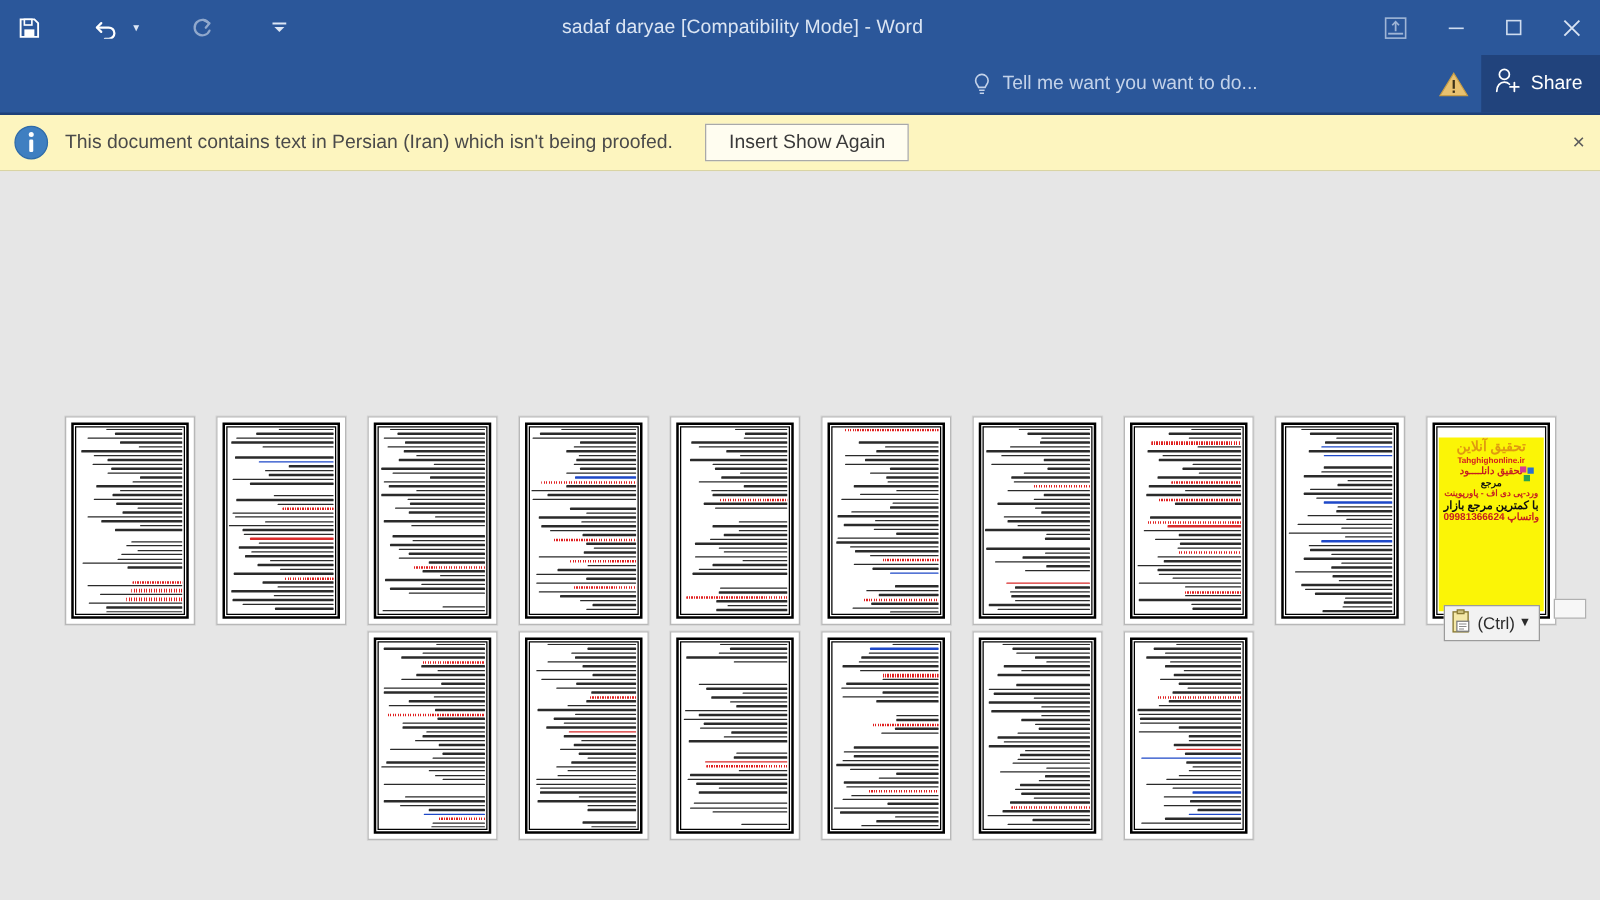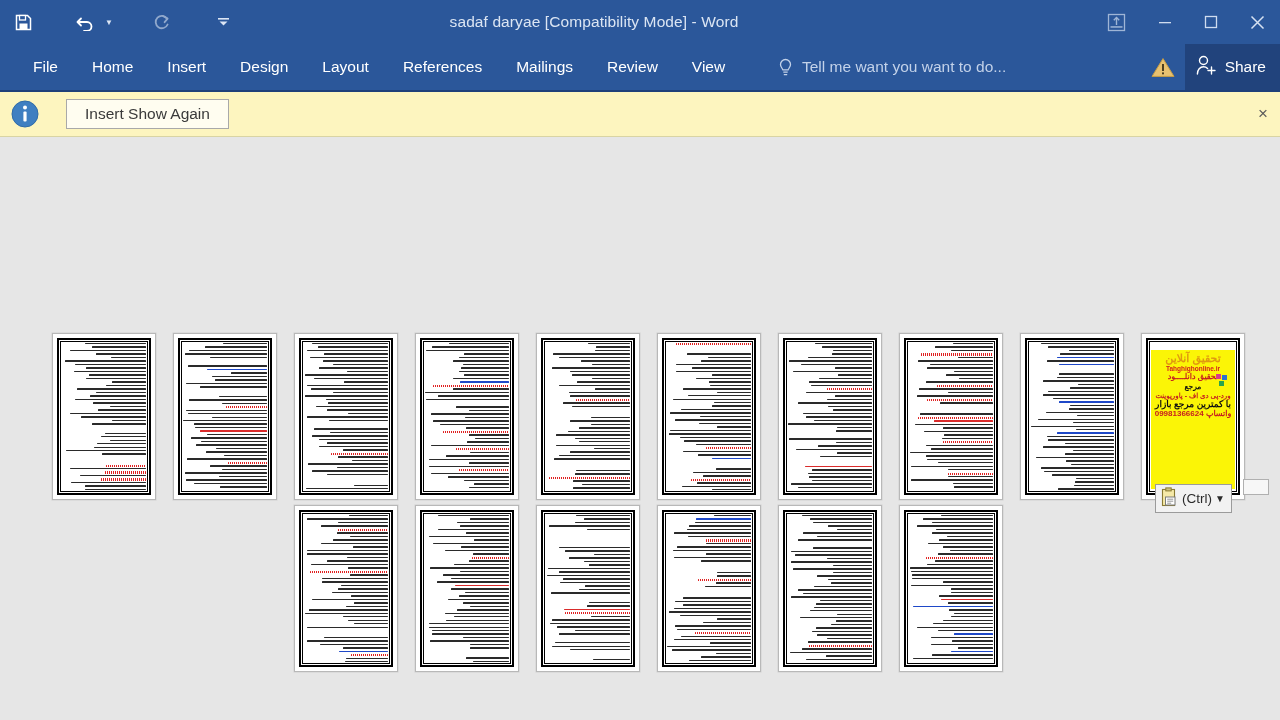--- a/index.html
+++ b/index.html
@@ -282,31 +282,20 @@
       </div>
       <div class="win-btn">
         <svg width="15" height="15" viewBox="0 0 15 15">
           <path d="M1.5 1.5 L13.5 13.5 M13.5 1.5 L1.5 13.5" stroke="#d7e2f2" stroke-width="1.5"></path>
         </svg>
       </div>
     </div>
   </div>
 
   <div class="ribbonbar">
-    <div class="tabs">
-      <div class="tab">File</div>
-      <div class="tab">Home</div>
-      <div class="tab">Insert</div>
-      <div class="tab">Design</div>
-      <div class="tab">Layout</div>
-      <div class="tab">References</div>
-      <div class="tab">Mailings</div>
-      <div class="tab">Review</div>
-      <div class="tab">View</div>
-    </div>
 
     <div class="tellme">
       <span class="bulb">
         <svg width="15" height="19" viewBox="0 0 15 19">
           <path d="M7.5 1.5 a5 5 0 0 1 5 5 c0 2.4-1.8 3.6-2.4 5.4 h-5.2 C4.3 10.1 2.5 8.9 2.5 6.5 a5 5 0 0 1 5-5z" fill="none" stroke="#c3d2e9" stroke-width="1.3"></path>
           <path d="M5.3 14.2 h4.4 M5.8 16.6 h3.4" stroke="#c3d2e9" stroke-width="1.3"></path>
         </svg>
       </span>
       <span>Tell me want you want to do...</span>
     </div>
@@ -334,20 +323,21 @@
 
   <div class="msgbar">
     <span class="msg-info-ico">
       <svg width="30" height="30" viewBox="0 0 30 30">
         <circle cx="15" cy="15" r="13" fill="#3f7fc1"></circle>
         <circle cx="15" cy="15" r="13" fill="none" stroke="#2f6ba8" stroke-width="1"></circle>
         <rect x="13.4" y="12.5" width="3.2" height="10" rx="1" fill="#ffffff"></rect>
         <circle cx="15" cy="8.6" r="2" fill="#ffffff"></circle>
       </svg>
     </span>
+    <span class="msg-body">This document contains text in Persian (Iran) which isn't being proofed.</span>
     <button class="msg-action">Insert Show Again</button>
     <span class="msg-close">×</span>
   </div>
 
   <div class="tabselect">
     <div class="tabselect-inner">
       <svg width="12" height="12" viewBox="0 0 12 12">
         <rect x="2" y="1.5" width="2.2" height="9" fill="#5c5c5c"></rect>
         <rect x="2" y="8.3" width="8" height="2.2" fill="#5c5c5c"></rect>
       </svg>

